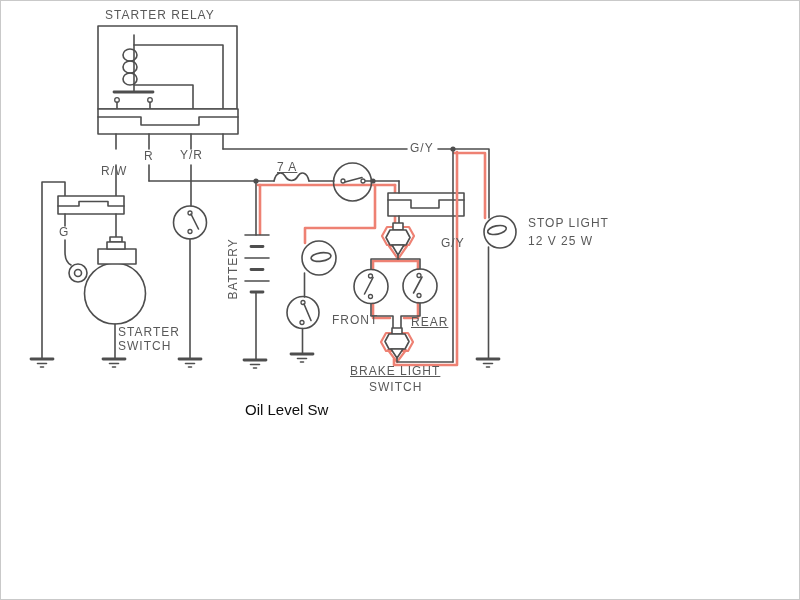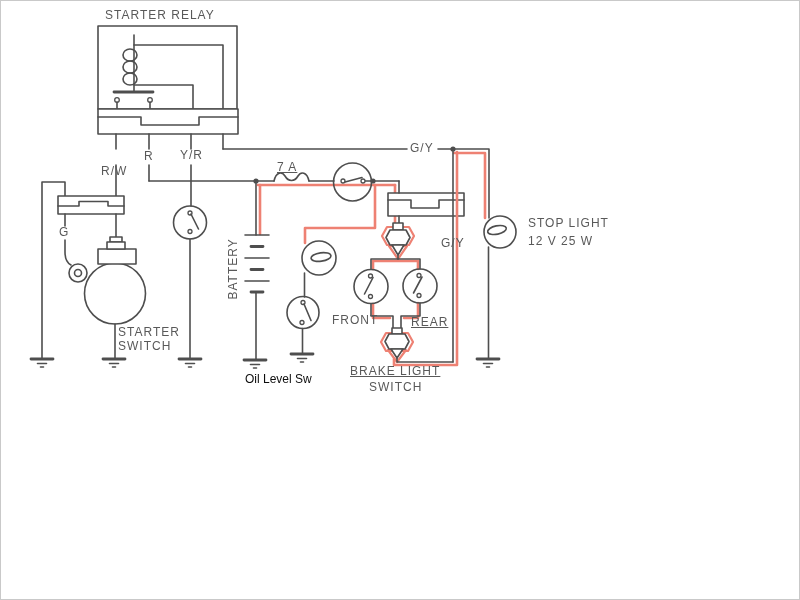--- a/index.html
+++ b/index.html
@@ -16,21 +16,21 @@
   .blk { fill:#ffffff; stroke:var(--wire,#4e4e4e); stroke-width:1.6; stroke-linejoin:round; }
   .hl  { stroke:var(--highlight,#ee8173); stroke-width:2.6; fill:none; stroke-linecap:round; stroke-linejoin:round; }
   .hl2 { stroke-width:2.2; }
   .dot { fill:var(--wire,#4e4e4e); stroke:none; }
   .term{ fill:#ffffff; stroke:var(--wire,#4e4e4e); stroke-width:1.3; }
   .lbl {
     position:absolute; font-size:12px; line-height:1.15; font-weight:400;
     color:var(--text,#595959); letter-spacing:1px; white-space:nowrap;
   }
   .lbl-battery { width:74px; text-align:center; transform:rotate(-90deg); transform-origin:center center; }
-  .lbl-annotation { font-size:12px; letter-spacing:0; color:var(--annotation,#0d0d0d); }
+  .lbl-annotation { font-size:15px; letter-spacing:0; color:var(--annotation,#0d0d0d);margin-top:28px; }
 </style>
 </head>
 <body>
 
 <div id="page">
 
   <svg id="schematic" width="798" height="598" viewBox="0 0 798 598" xmlns="http://www.w3.org/2000/svg">
 
     <g>
       <path class="hl" d="M259,184 V233"></path>

